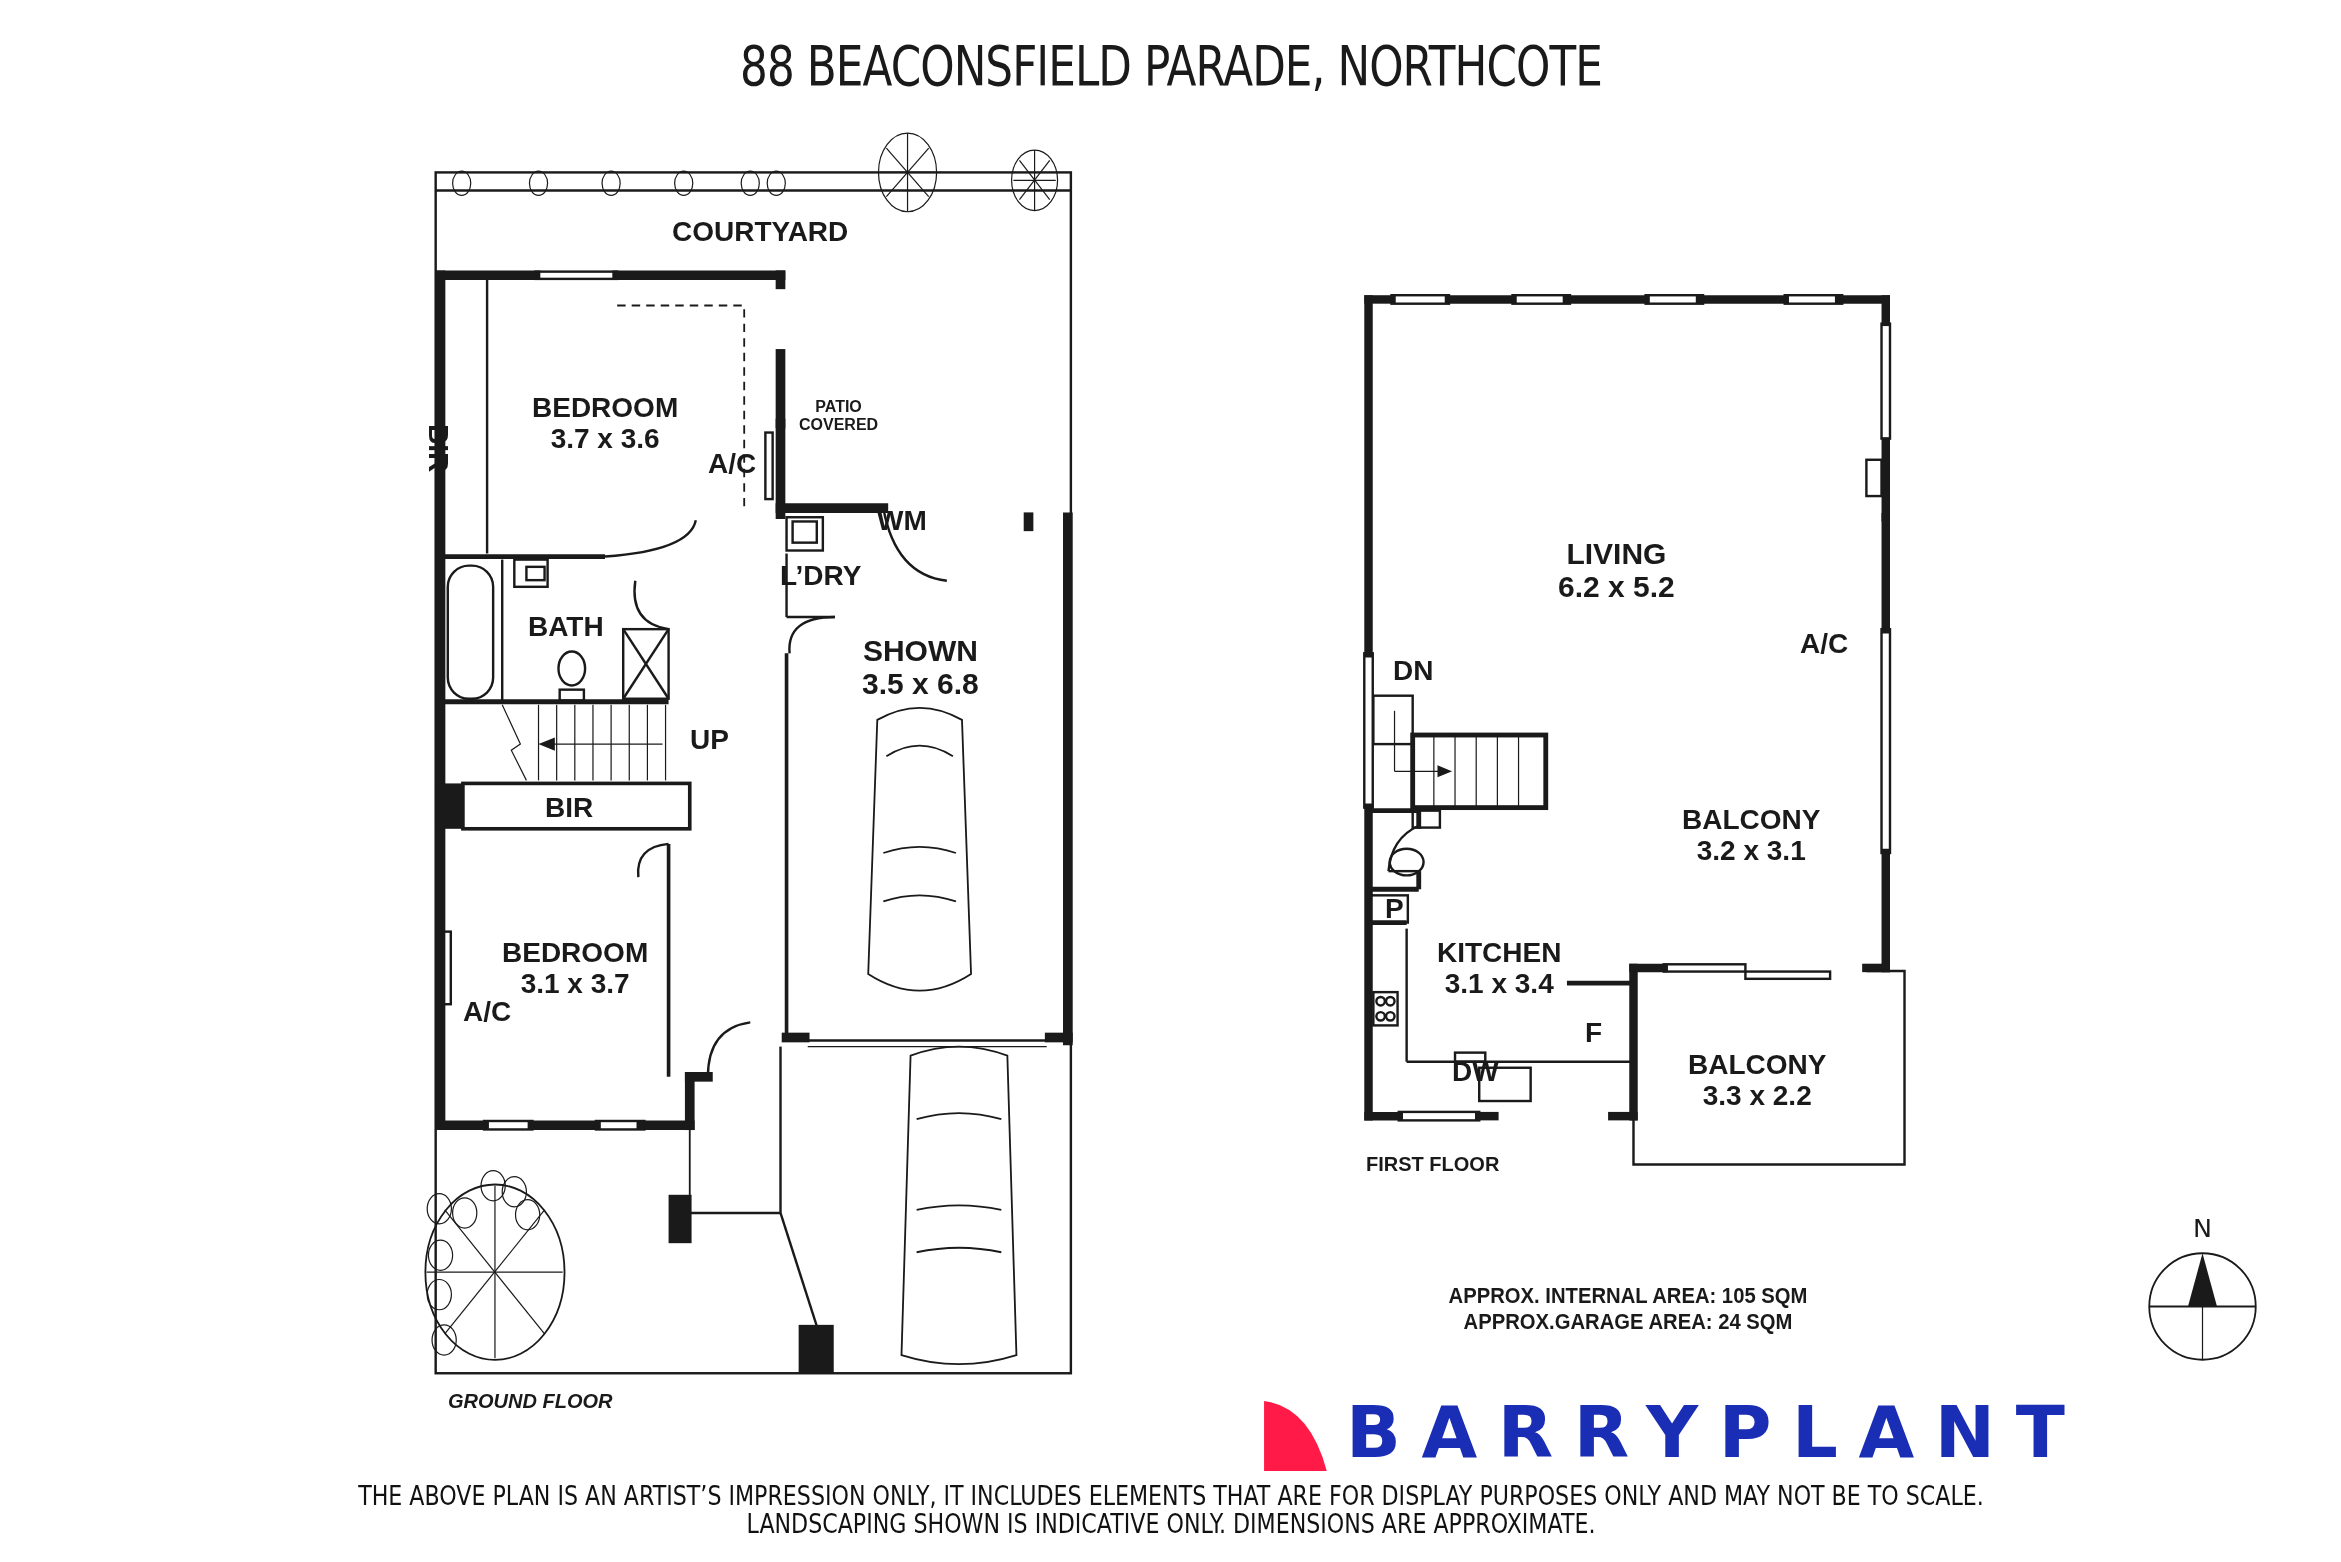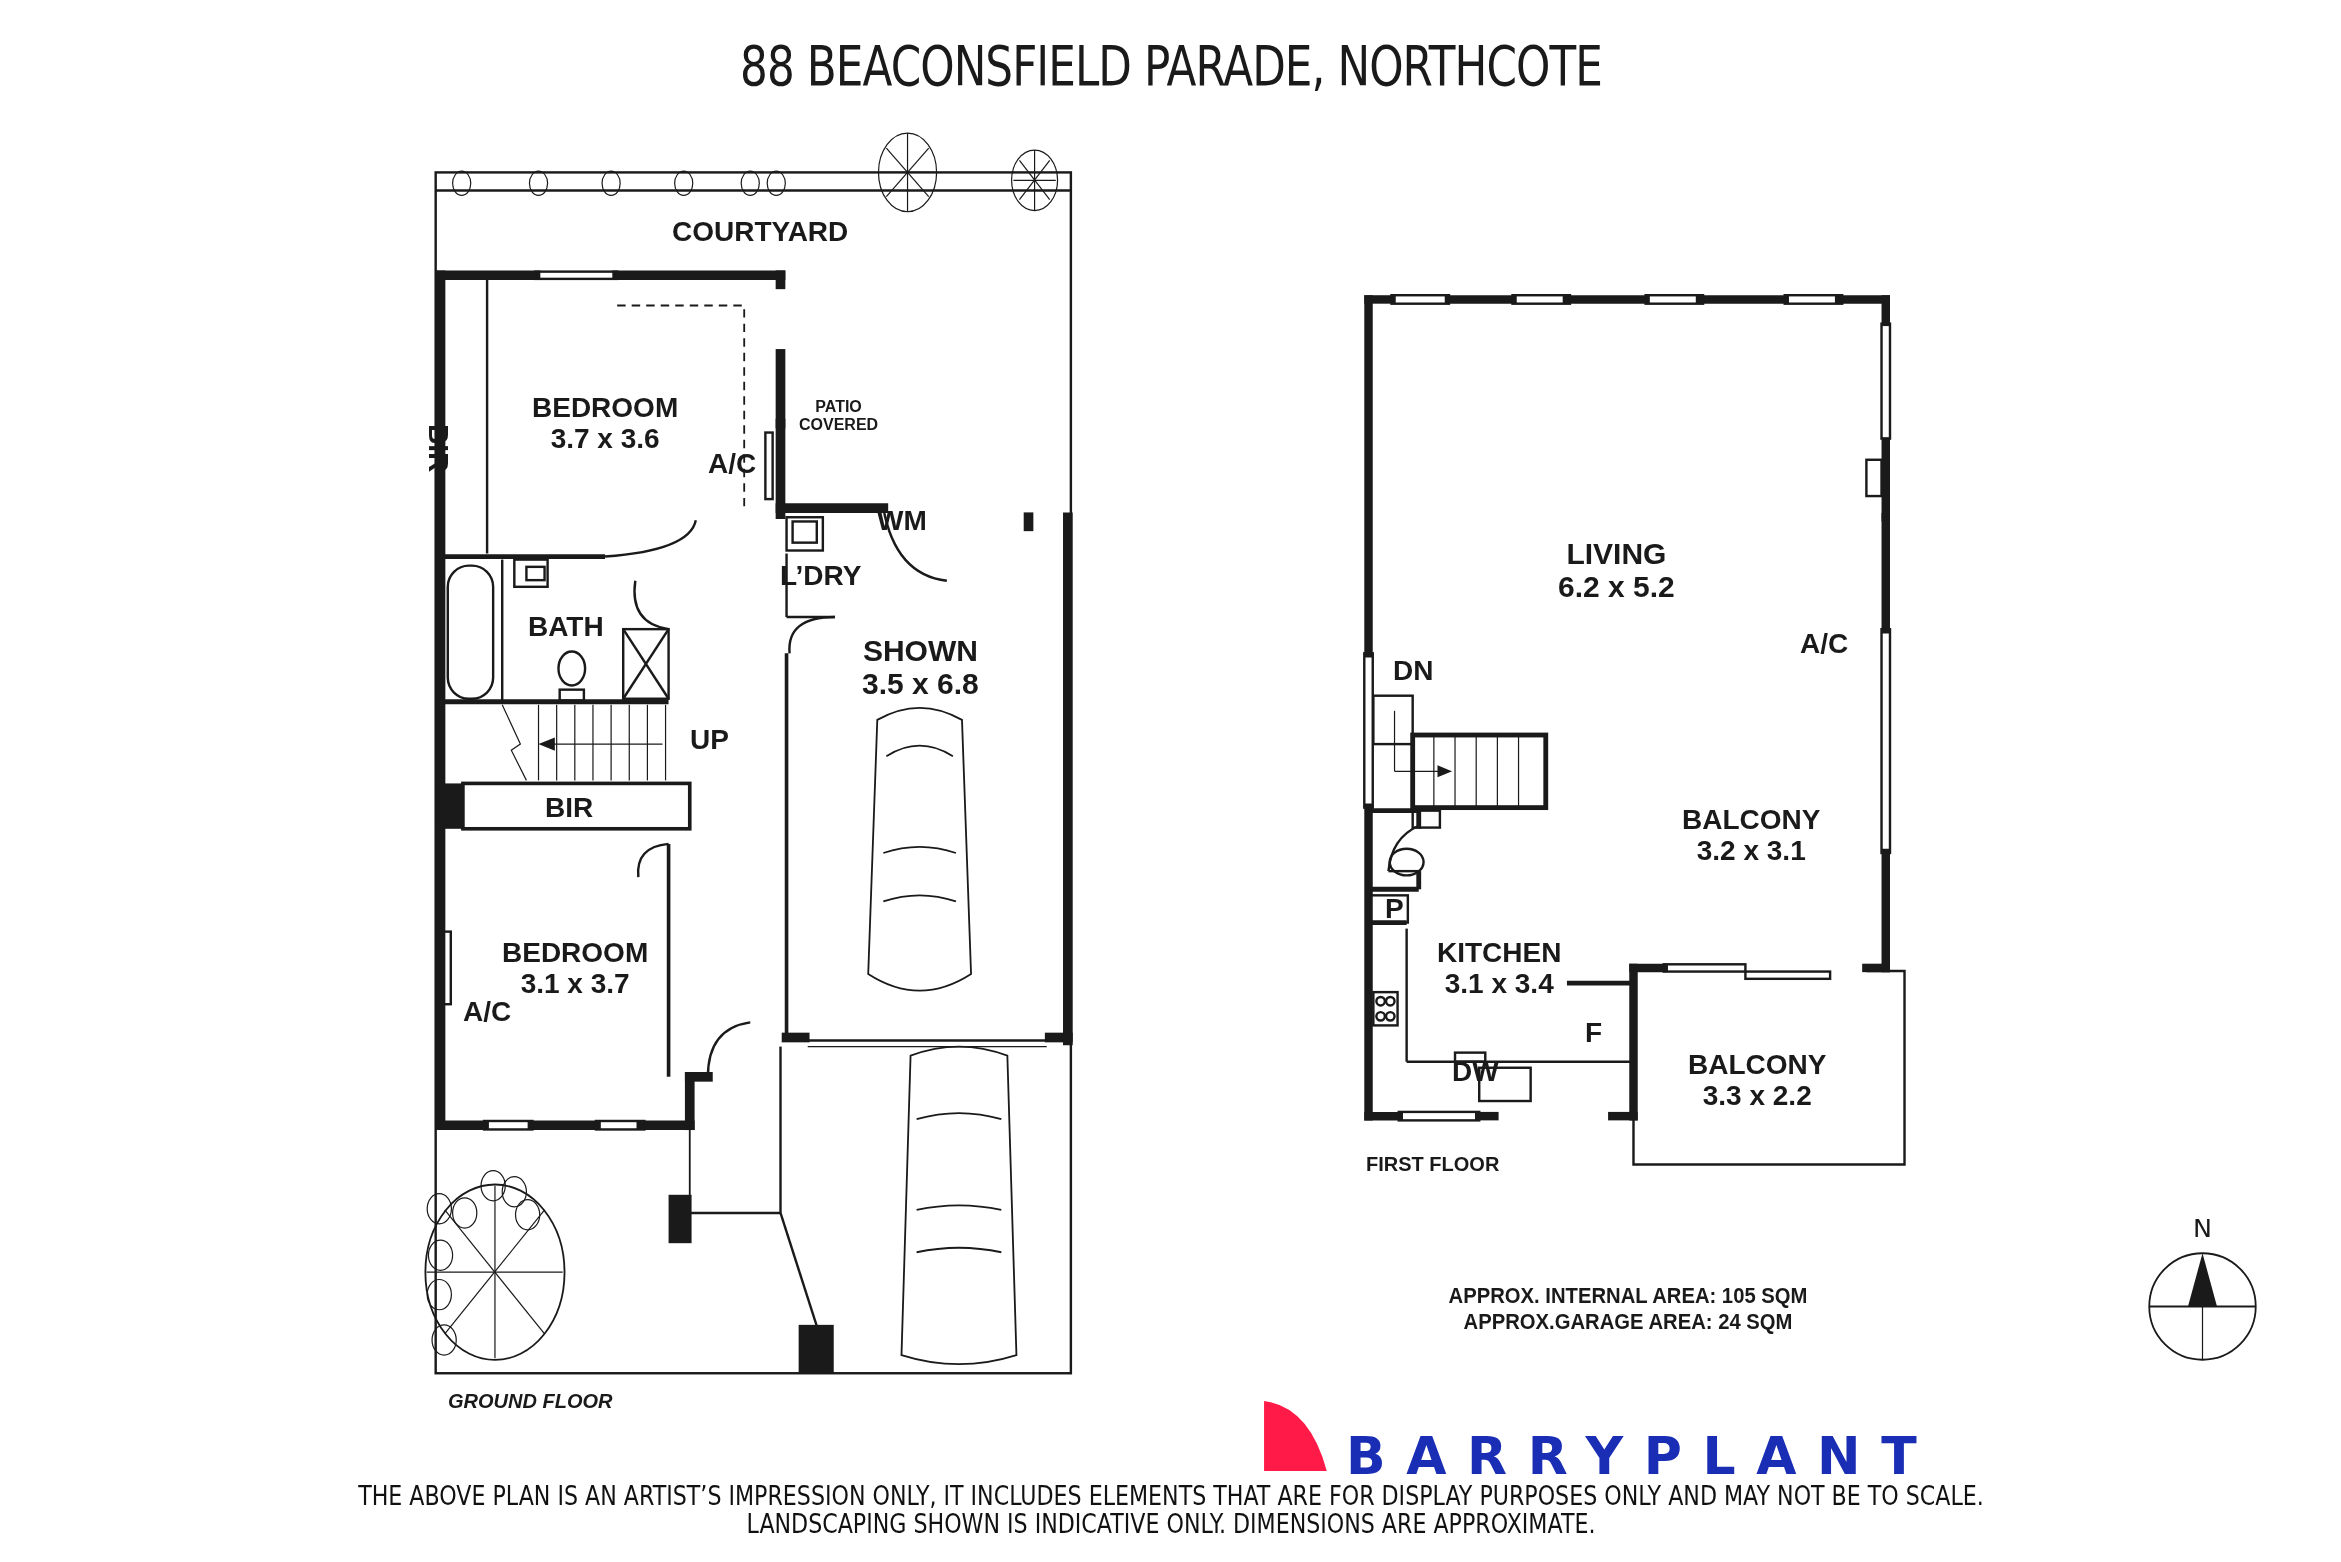--- a/index.html
+++ b/index.html
@@ -4,21 +4,21 @@
 <style>
   html, body { margin:0; padding:0; background:#ffffff; }
   body { width:2342px; height:1562px; position:relative; overflow:hidden; font-family:"Liberation Sans", sans-serif; color:#1a1a1a; }
   .abs { position:absolute; }
   .title { left:0; width:2342px; top:33px; text-align:center; font-family:"DejaVu Sans", sans-serif; font-size:56px; letter-spacing:-1.2px; transform:scaleX(0.78); transform-origin:center; color:#1a1a1a; }
   .lbl { font-weight:bold; font-size:28px; text-align:center; line-height:1.1; color:#1a1a1a; white-space:nowrap; }
   .lbl.big { font-size:30px;margin-top:32px; }
   .lbl.sm { font-size:16px; }
   .floor-lbl { font-weight:bold; font-size:20px; }
   .area { font-weight:bold; font-size:22px; text-align:center; line-height:1.2; transform:scaleX(0.92); }
-  .brand { font-family:"DejaVu Sans", sans-serif; font-size:52px; color:#1a2db5; letter-spacing:20.6px; font-weight:bold;margin-top:36px; }
+  .brand { font-family:"DejaVu Sans", sans-serif; font-size:72px; color:#1a2db5; letter-spacing:20.6px; font-weight:bold; }
   .disclaimer { left:0; width:2342px; text-align:center; font-family:"DejaVu Sans", sans-serif; font-size:27px; line-height:1.05; transform:scaleX(0.82); transform-origin:center; color:#111; }
   svg { position:absolute; left:0; top:0; }
 </style>
 </head>
 <body>
 
 <div class="abs title">88 BEACONSFIELD PARADE, NORTHCOTE</div>
 
 <svg width="2342" height="1562" viewBox="0 0 3871 2582">
   <g fill="none" stroke="#1a1a1a" stroke-width="4">

